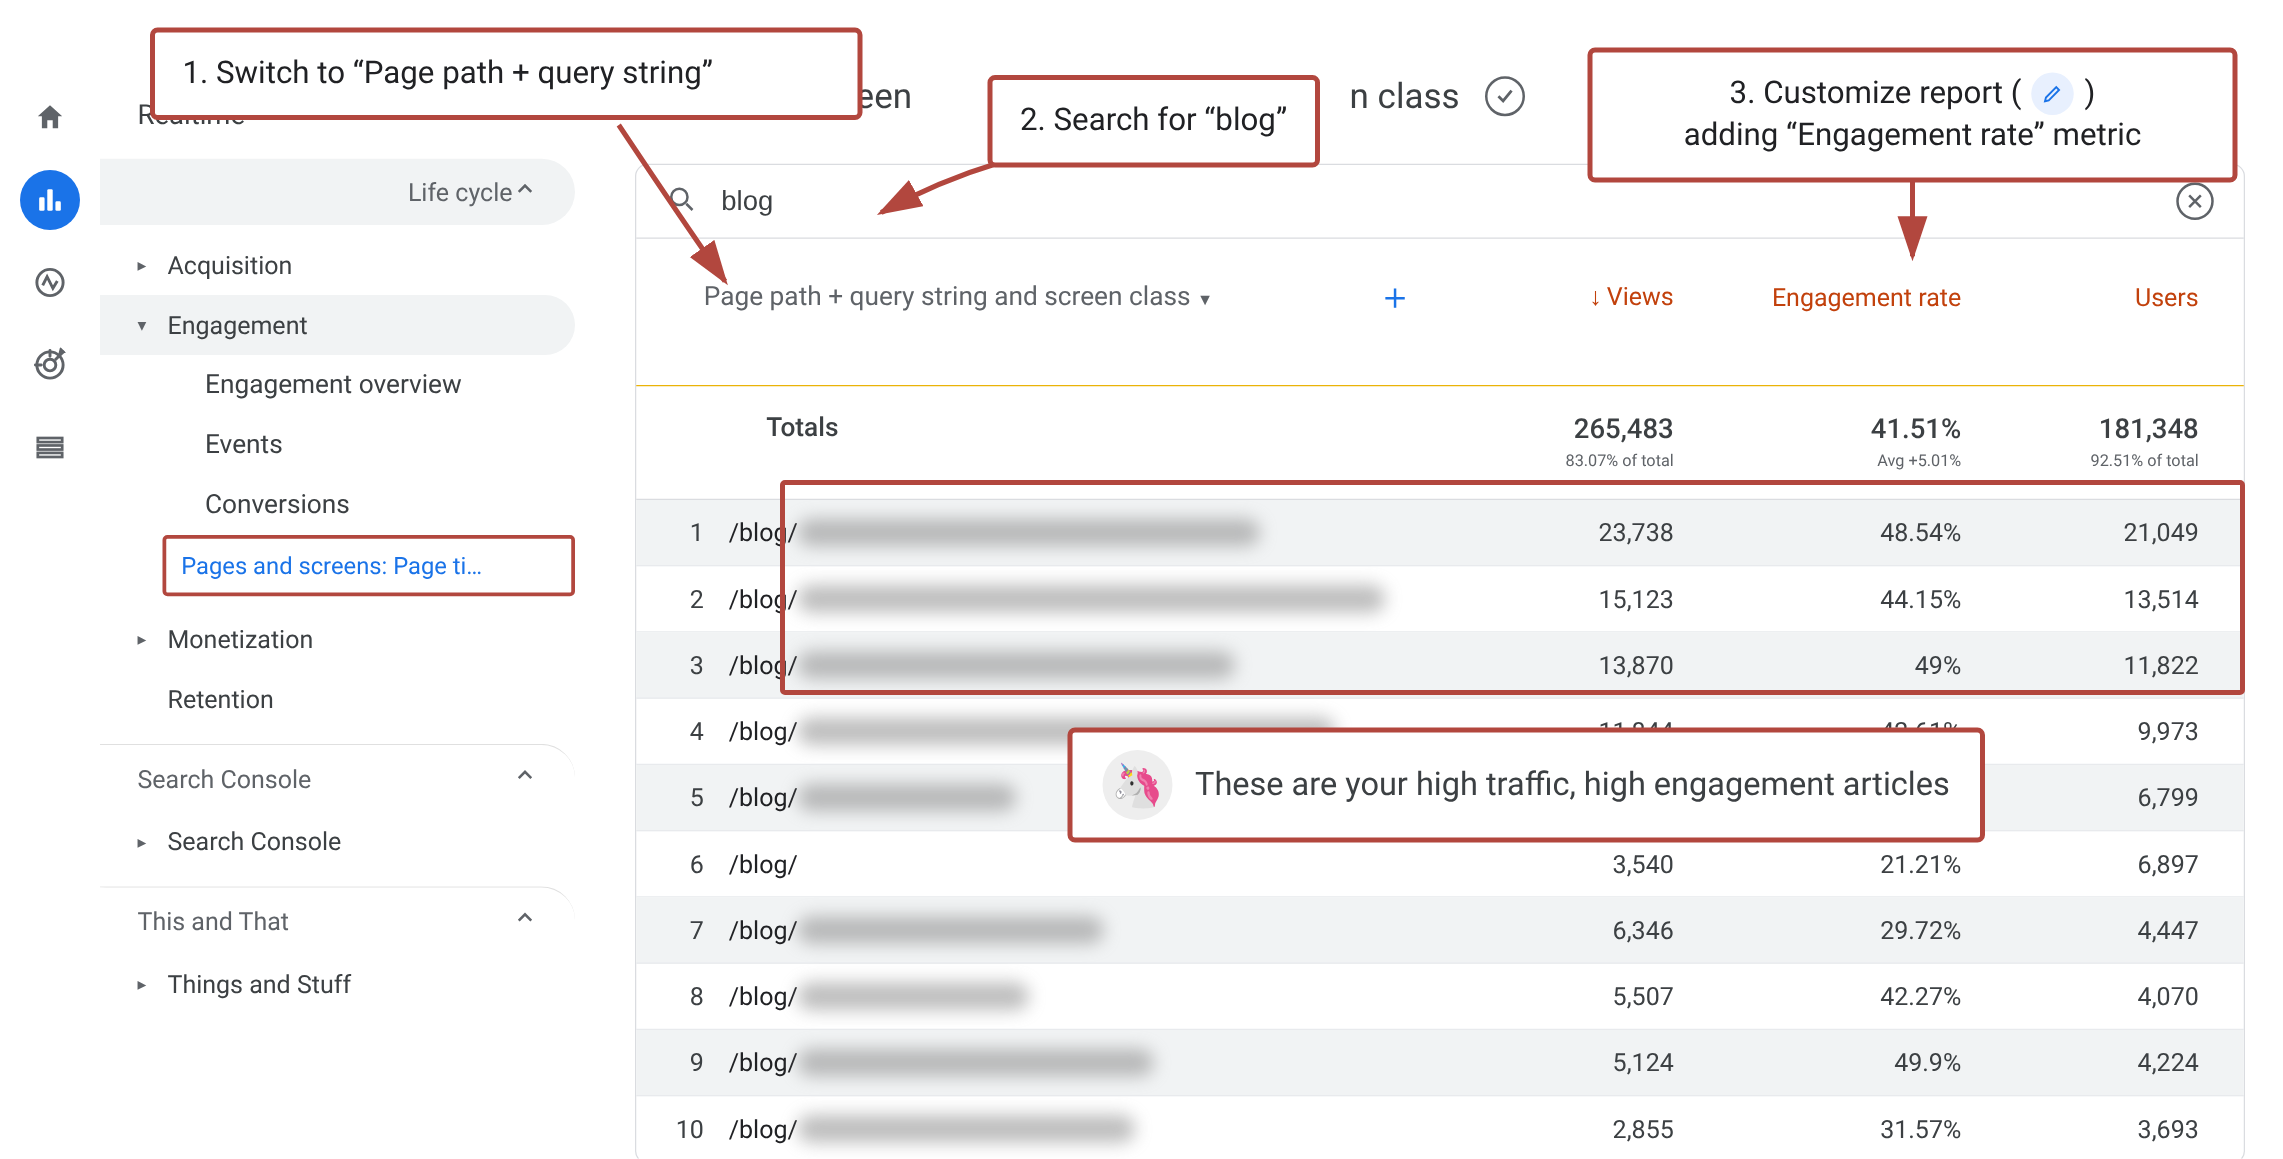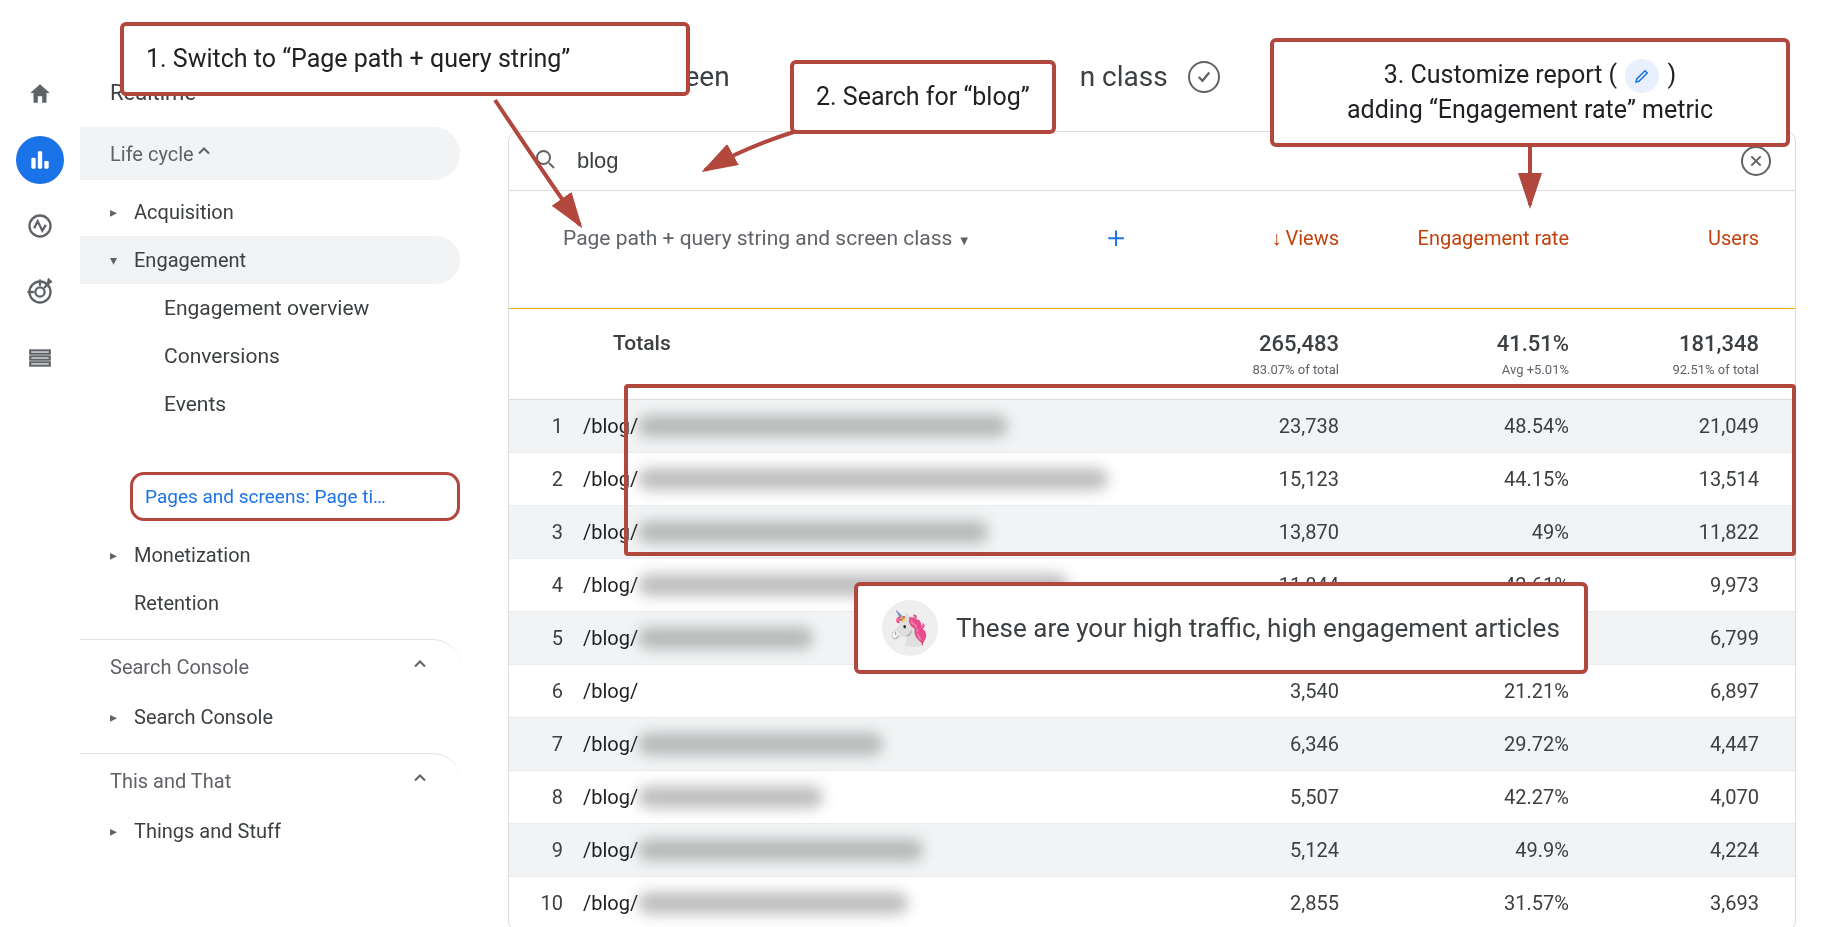--- a/index.html
+++ b/index.html
@@ -9,27 +9,27 @@
   .app { display: flex; height: 100%; }
   
   
   .icon-rail { width: 80px; background: #fff; padding-top: 70px; display: flex; flex-direction: column; align-items: center; gap: 18px; border-right: 0; }
   .rail-btn { width: 48px; height: 48px; display:flex; align-items:center; justify-content:center; border-radius:50%; color:#5f6368; cursor:pointer; }
   .rail-btn.active { background:#1a73e8; color:#fff; }
   
   
   .left-nav { width: 400px; padding: 80px 20px 20px 0; }
   .nav-heading { font-size: 22px; color:#3c4043; padding: 0 30px 22px 30px; }
-  .section-header { display:flex; align-items:center; justify-content:flex-start; padding: 14px 30px; color:#5f6368; font-size:20px; background:#f1f3f4; border-radius: 0 40px 40px 0; margin-bottom:8px; cursor:pointer;}
+  .section-header { display:flex; align-items:center; justify-content:flex-end; padding: 14px 30px; color:#5f6368; font-size:20px; background:#f1f3f4; border-radius: 0 40px 40px 0; margin-bottom:8px; cursor:pointer;}
   .section-header2 { display:flex; align-items:center; justify-content:space-between; padding: 14px 30px; color:#5f6368; font-size:20px; border-radius: 0 40px 40px 0; cursor:pointer; border-top:1px solid #e0e0e0; margin-top:12px;}
   .nav-item { display:flex; align-items:center; padding: 12px 20px 12px 30px; font-size:20px; color:#3c4043; cursor:pointer; }
   .nav-item.subsub { padding-left: 60px; font-size:21px; color:#3c4043;}
   .nav-item .caret { width:24px; color:#5f6368; font-size:14px; }
   .nav-item.active { background:#f1f3f4; border-radius:0 40px 40px 0; }
-  .selected-box { border:3px solid #b2473e; border-radius:14px; padding:2px 10px 2px 0; margin-left:50px;margin-top:44px; }
+  .selected-box { border:3px solid #b2473e; border-radius:4px; padding:2px 10px 2px 0; margin-left:50px; }
   .selected-box .nav-inner { padding: 8px 0 8px 12px; font-size:19px; color:#1a73e8; white-space:nowrap; overflow:hidden; text-overflow:ellipsis;}
   
   
   .main { flex:1; padding: 60px 30px 0 28px; background:#fff; overflow:hidden; }
   .page-title-row { display:flex; align-items:center; gap:20px; font-size:28px; }
   .page-title-row .title-frag { white-space:nowrap; }
   .check-circ { width:32px; height:32px; border:2px solid #5f6368; border-radius:50%; display:flex; align-items:center; justify-content:center; color:#5f6368; font-size:18px; }
   
   .card { margin-top: 38px; border:1px solid #dadce0; border-radius:10px; overflow:visible; }
   .search-row { display:flex; align-items:center; padding:14px 24px; border-bottom:1px solid #dadce0; position:relative;}
@@ -139,25 +139,25 @@
     <div class="nav-item active">
         <span class="caret">▾</span>
         <span>Engagement</span>
       </div>
     <div class="nav-item subsub">
         <span style="width:24px"></span>
         <span>Engagement overview</span>
       </div>
     <div class="nav-item subsub">
         <span style="width:24px"></span>
-        <span>Conversions</span>
+        <span>Events</span>
       </div>
     <div class="nav-item subsub">
         <span style="width:24px"></span>
-        <span>Events</span>
+        <span>Conversions</span>
       </div>
     <div class="selected-box">
       <div class="nav-inner">Pages and screens: Page ti…</div>
     </div>
     <div class="nav-item" style="margin-top:10px">
         <span class="caret">▸</span>
         <span>Monetization</span>
       </div>
     <div class="nav-item">
         <span style="width:24px"></span>

